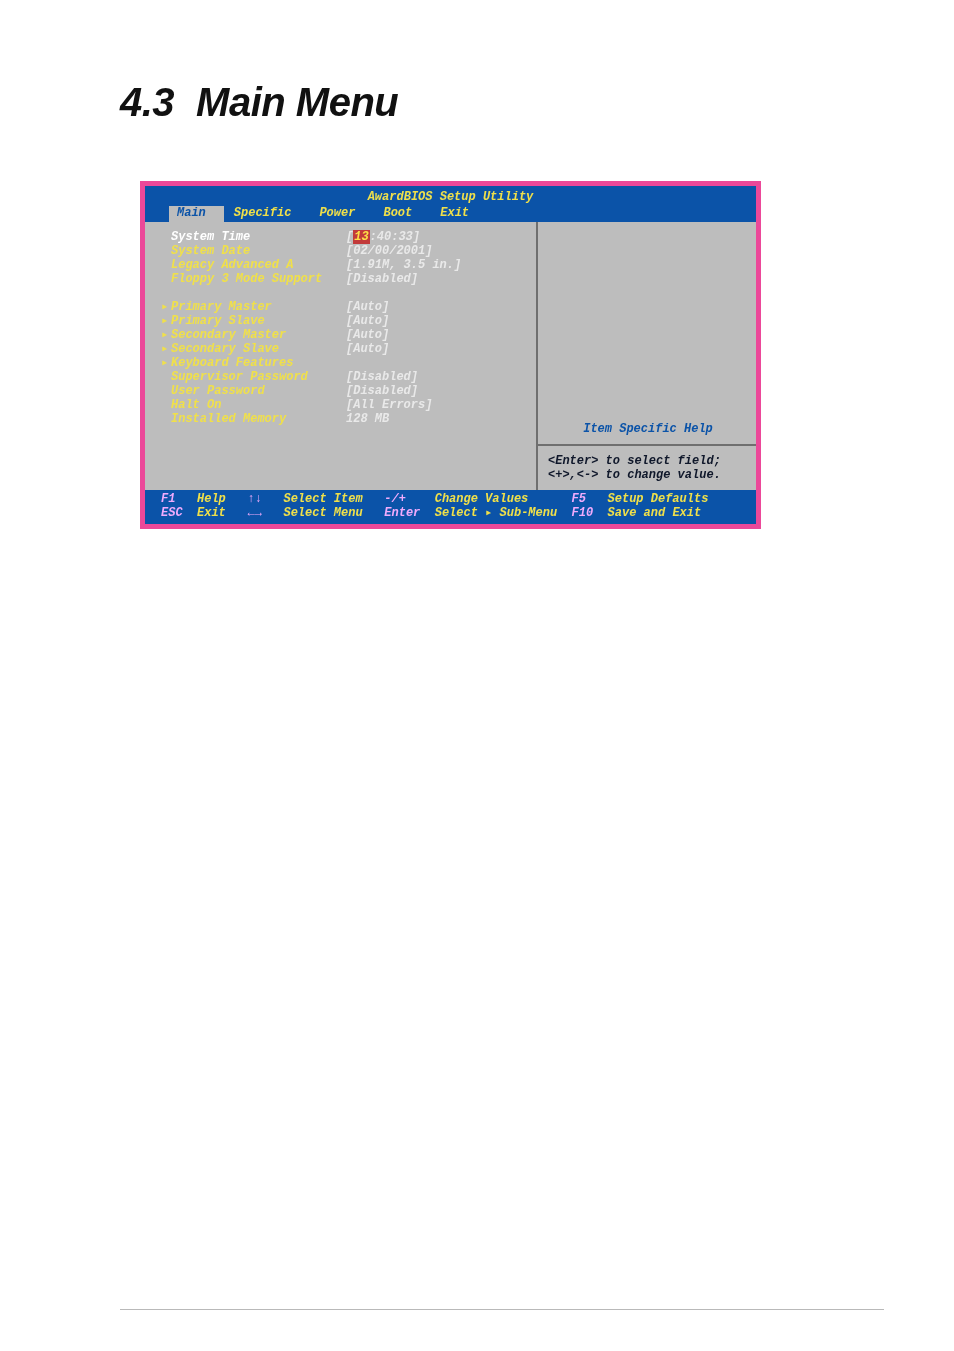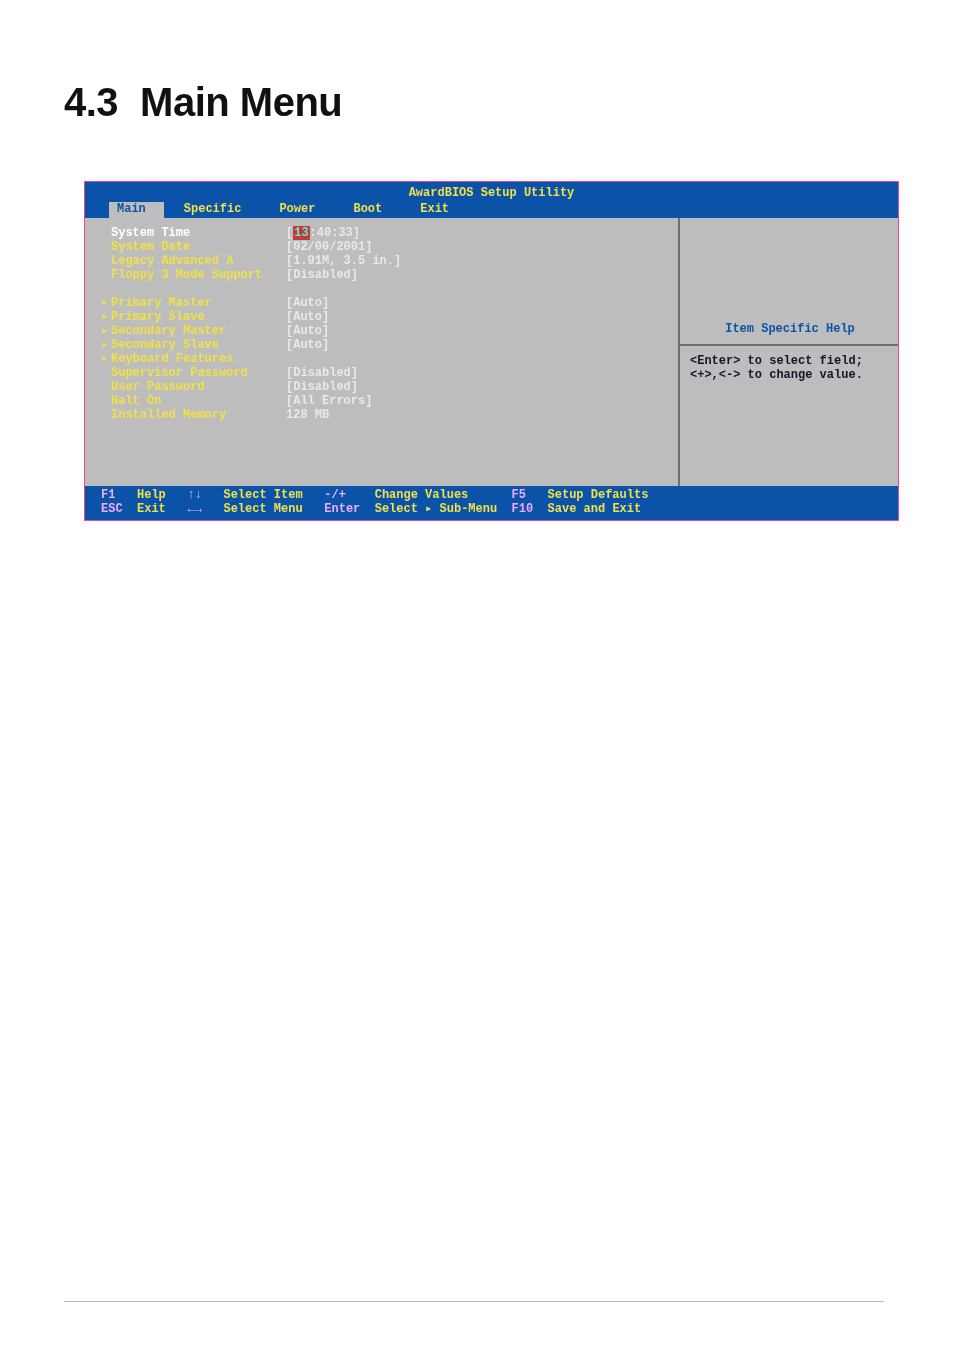--- a/index.html
+++ b/index.html
@@ -3,72 +3,73 @@
   <meta charset="utf-8">
   <style>
     * { box-sizing: border-box; margin: 0; padding: 0; }
     html, body { width: 954px; height: 1351px; }
     body {
       font-family: Arial, Helvetica, sans-serif;
       background: #ffffff;
       padding: 0;
     }
     .page {
-      padding: 80px 70px 40px 64px;
+      padding: 80px 70px 40px 120px;
+      font-style: italic;
     }
     h1.section-title {
       font-family: Arial, Helvetica, sans-serif;
       font-weight: 900;
       font-size: 40px;
       color: #111;
       letter-spacing: -0.5px;
       margin-bottom: 56px;
     }
     h1.section-title .secnum { padding-right: 22px; }
 
     
     .bios {
-      width: 815px;
+      width: 621px;
       margin: 0 auto 0 20px;
       background: #bdbdbd;
       font-family: "Courier New", Courier, monospace;
       font-weight: bold;
       font-size: 12px;
       line-height: 14px;
       color: #e9e9e9;
-      border: 1px solid #ec4899;
+      border: 5px solid #ec4899;
     }
     .topbar {
       background: #0b53a8;
       padding: 2px 4px 0 4px;
     }
     .toptitle {
       text-align: center;
       color: #f0e04a;
       padding: 2px 0 2px 0;
     }
     .tabs {
       display: flex;
-      gap: 12px;
+      gap: 2px;
       align-items: stretch;
       padding-left: 20px;
     }
     .tab {
       padding: 0 18px 2px 8px;
       color: #f0e04a;
       font-weight: bold;
     }
     .tab.active {
       background: #bdbdbd;
       color: #0b53a8;
     }
 
     .body {
       display: flex;
-      align-items: center;
+      align-items: flex-end;
     }
     .leftpanel {
       flex: 1 1 auto;
       padding: 8px 4px 8px 16px;
       border-right: 2px solid #6f6f6f;
       position: relative;
       min-height: 220px;
     }
     .rightpanel {
       width: 218px;
@@ -84,21 +85,21 @@
       color: #f0e04a;
     }
     .label.highlight {
       color: #ffffff;
     }
     .value {
       color: #e9e9e9;
     }
     .value .sel {
       background: #c23a3a;
-      color: #5eead4;
+      color: #fde047;
       padding: 0 1px;
     }
     .tri {
       display: inline-block;
       width: 10px;
       color: #f0e04a;
     }
     .blankrow { height: 14px; }
 
     .help-title {

